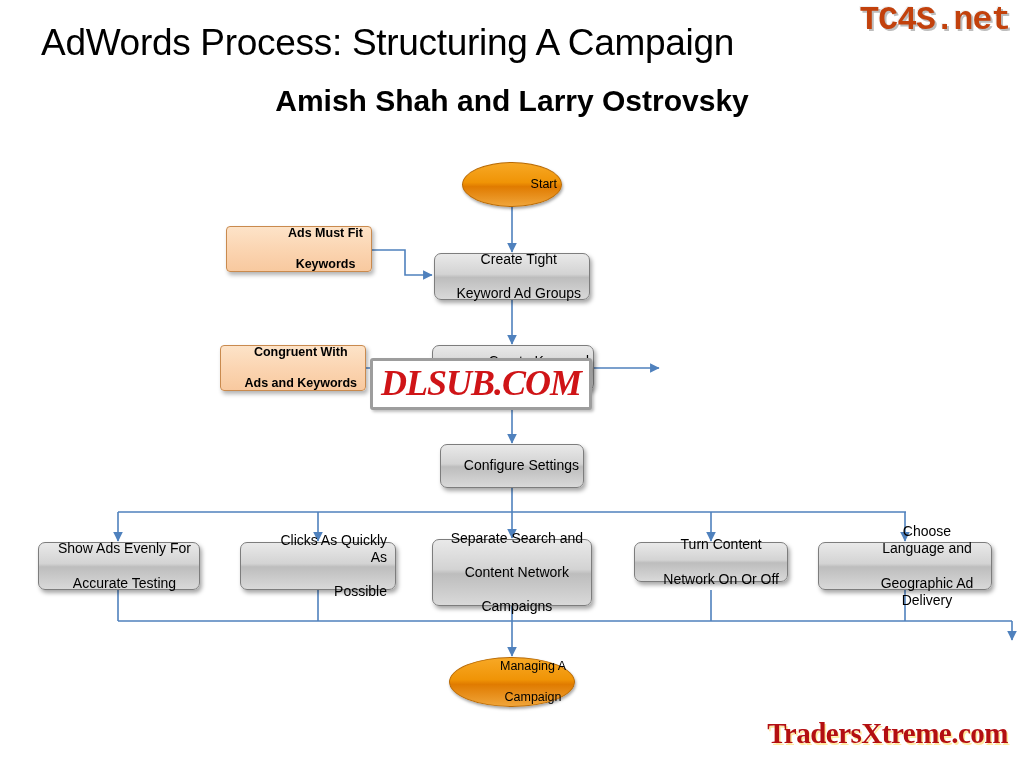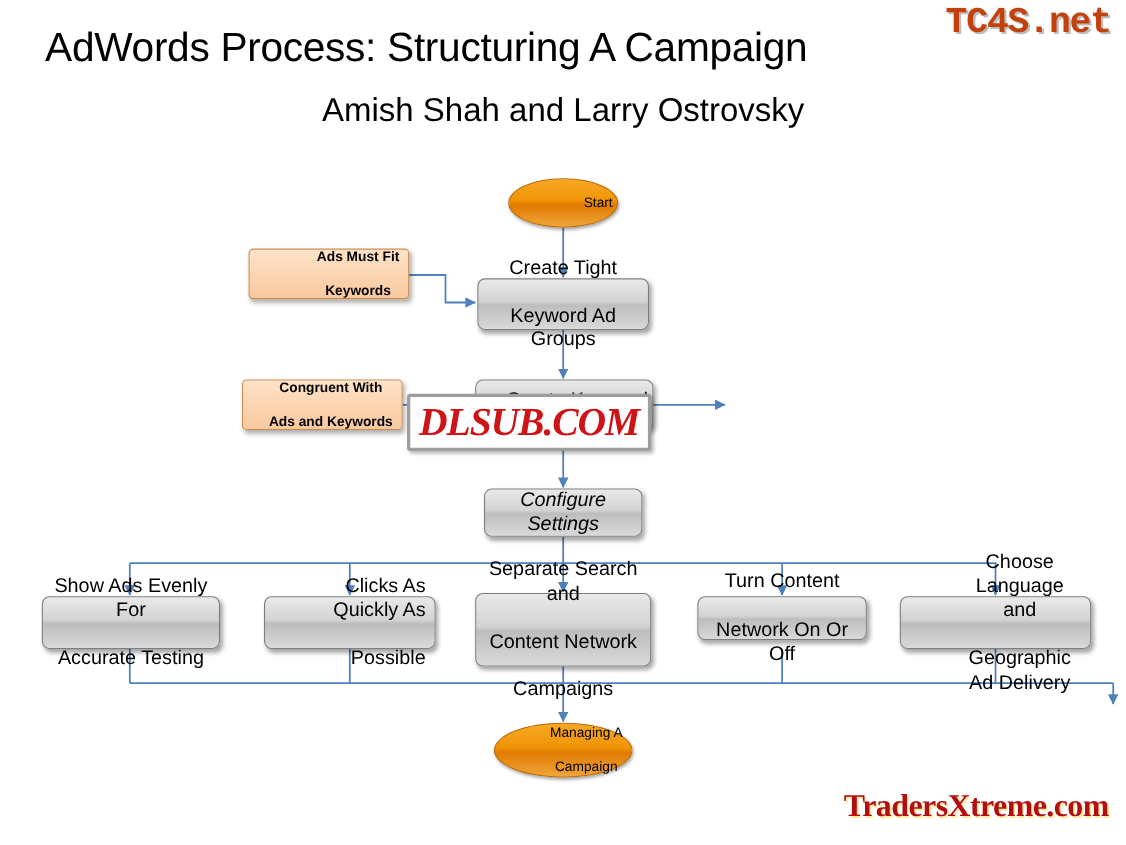--- a/index.html
+++ b/index.html
@@ -34,20 +34,21 @@
     margin-left: 41px;
   }
   #subtitle {
     position: absolute;
     left: 0; top: 84px;
     width: 1024px;
     text-align: center;
     font-size: 30px;
     color: #000000;
     white-space: nowrap;
+    font-weight: bold;
   }
 
   
   #wm-tc4s {
     position: absolute;
     right: 14px;
     top: 2px;
     font-family: Liberation Mono, monospace;
     font-weight: bold;
     font-size: 33px;
@@ -101,21 +102,21 @@
     border-radius: 50%;
     background: linear-gradient(to bottom, #f7a825 0%, #f09406 45%, #e07b00 55%, #f0a53a 100%);
     border: 1px solid #b86a05;
     font-size: 12.5px;
     box-shadow: 1px 2px 3px rgba(0,0,0,0.35);
   }
   .grey {
     background: linear-gradient(to bottom, #e9e9e9 0%, #d3d3d3 45%, #bdbdbd 52%, #d9d9d9 100%);
     border: 1px solid #7d7d7d;
     border-radius: 7px;
-    font-size: 18px;
+    font-size: 14px;
     box-shadow: 2px 3px 4px rgba(0,0,0,0.35);
   }
   .peach {
     background: linear-gradient(to bottom, #fde3c8 0%, #fbd5b2 50%, #f8c99f 100%);
     border: 1px solid #c98a4e;
     border-radius: 4px;
     font-size: 12.5px;
     font-weight: bold;
     box-shadow: 2px 3px 4px rgba(0,0,0,0.30);
   }
@@ -200,21 +201,21 @@
       <span>Congruent With</span><br>
       <span>Ads and Keywords</span>
     </span>
   </div>
 
   <div class="node grey" style="left:432px; top:345px; width:162px; height:46px; align-items:flex-start; padding-top:7px;">
     <span>Create Keyword</span>
   </div>
 
 
-  <div class="node grey" style="left:440px; top:444px; width:144px; height:44px;font-style:italic;">
+  <div class="node grey" style="left:440px; top:444px; width:144px; height:44px;">
     <span>Configure Settings</span>
   </div>
 
   <div class="node grey" style="left:38px; top:542px; width:162px; height:48px;">
     <span>
       <span>Show Ads Evenly For</span><br>
       <span>Accurate Testing</span>
     </span>
   </div>
 

